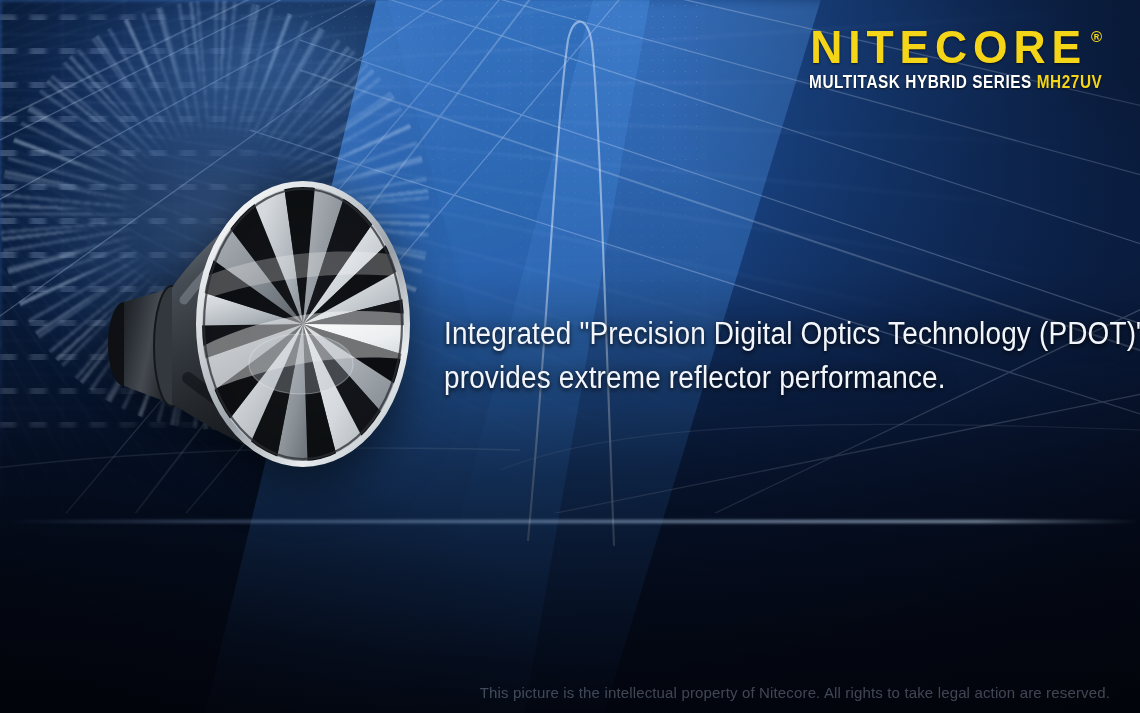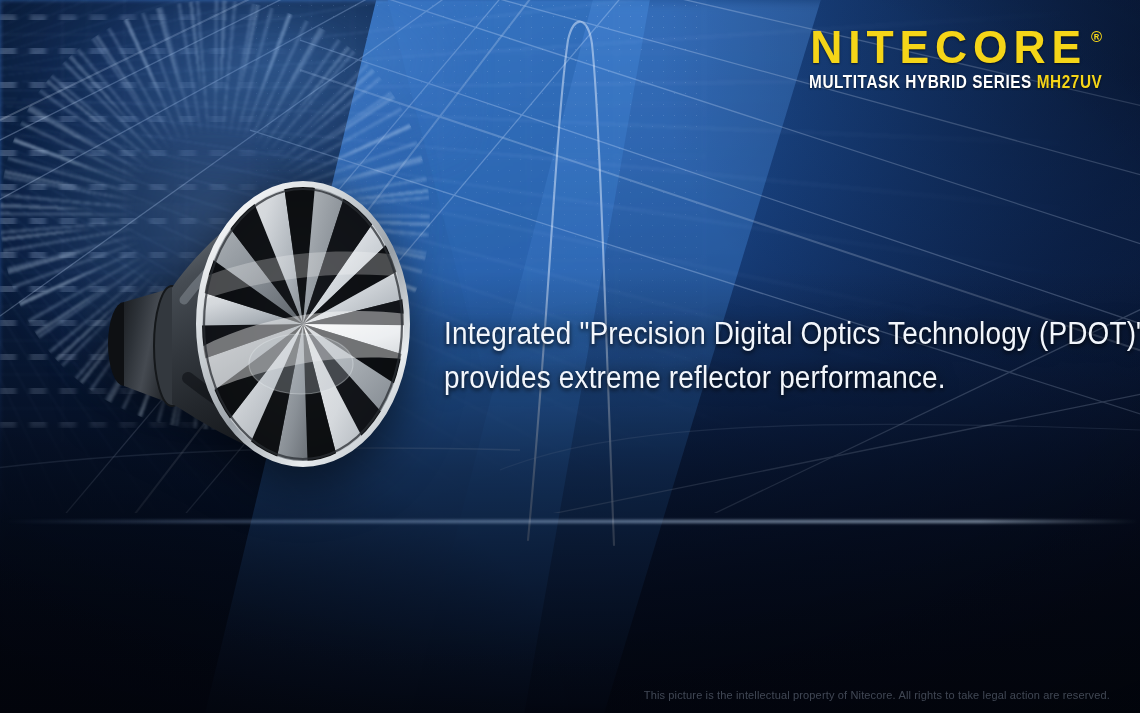--- a/index.html
+++ b/index.html
@@ -220,21 +220,21 @@
     white-space:nowrap;
   }
   .headline .ln{ display:block; }
 
   
   .copyright{
     position:absolute;
     right:30px; bottom:12px;
     z-index:35;
     font-family:"Liberation Sans", sans-serif;
-    font-size:11px;
+    font-size:15px;
     letter-spacing:.15px;
     color:rgba(205,222,245,.30);
     white-space:nowrap;
   }
 
   
   .product{
     position:absolute;
     left:88px; top:168px;
     width:340px; height:318px;

